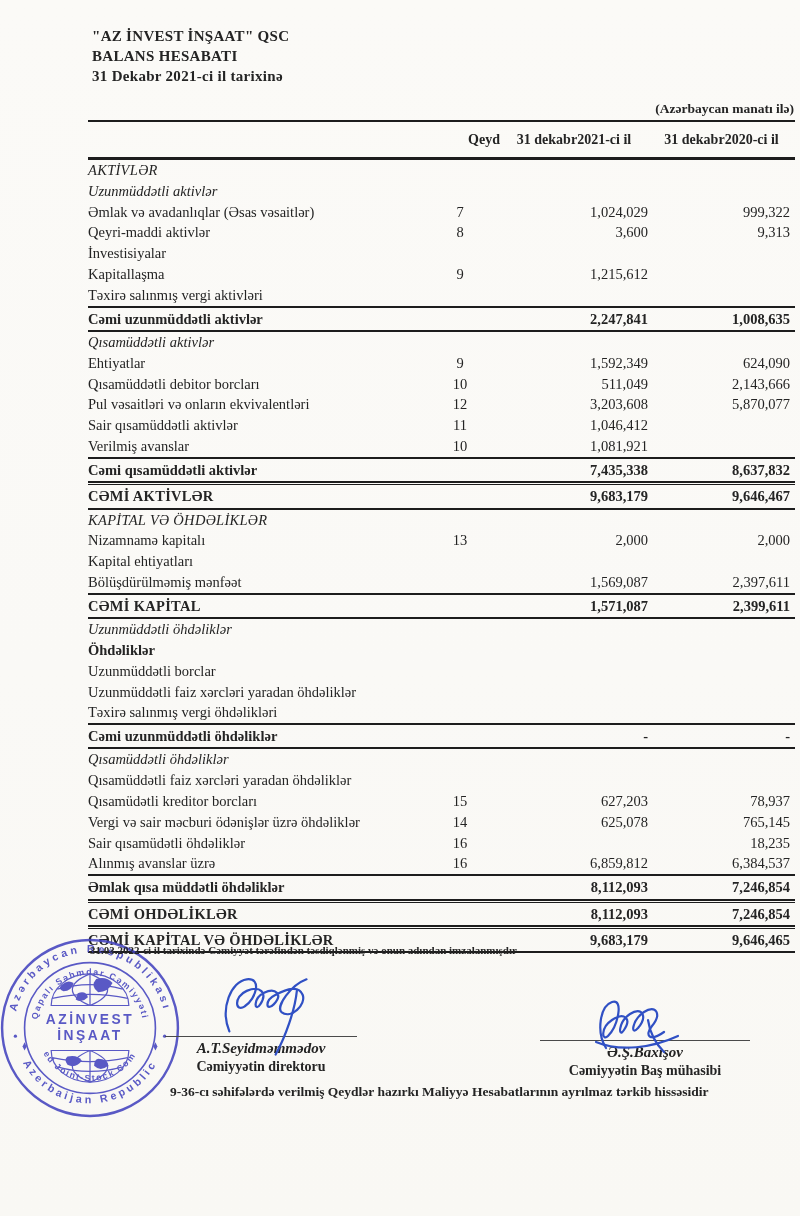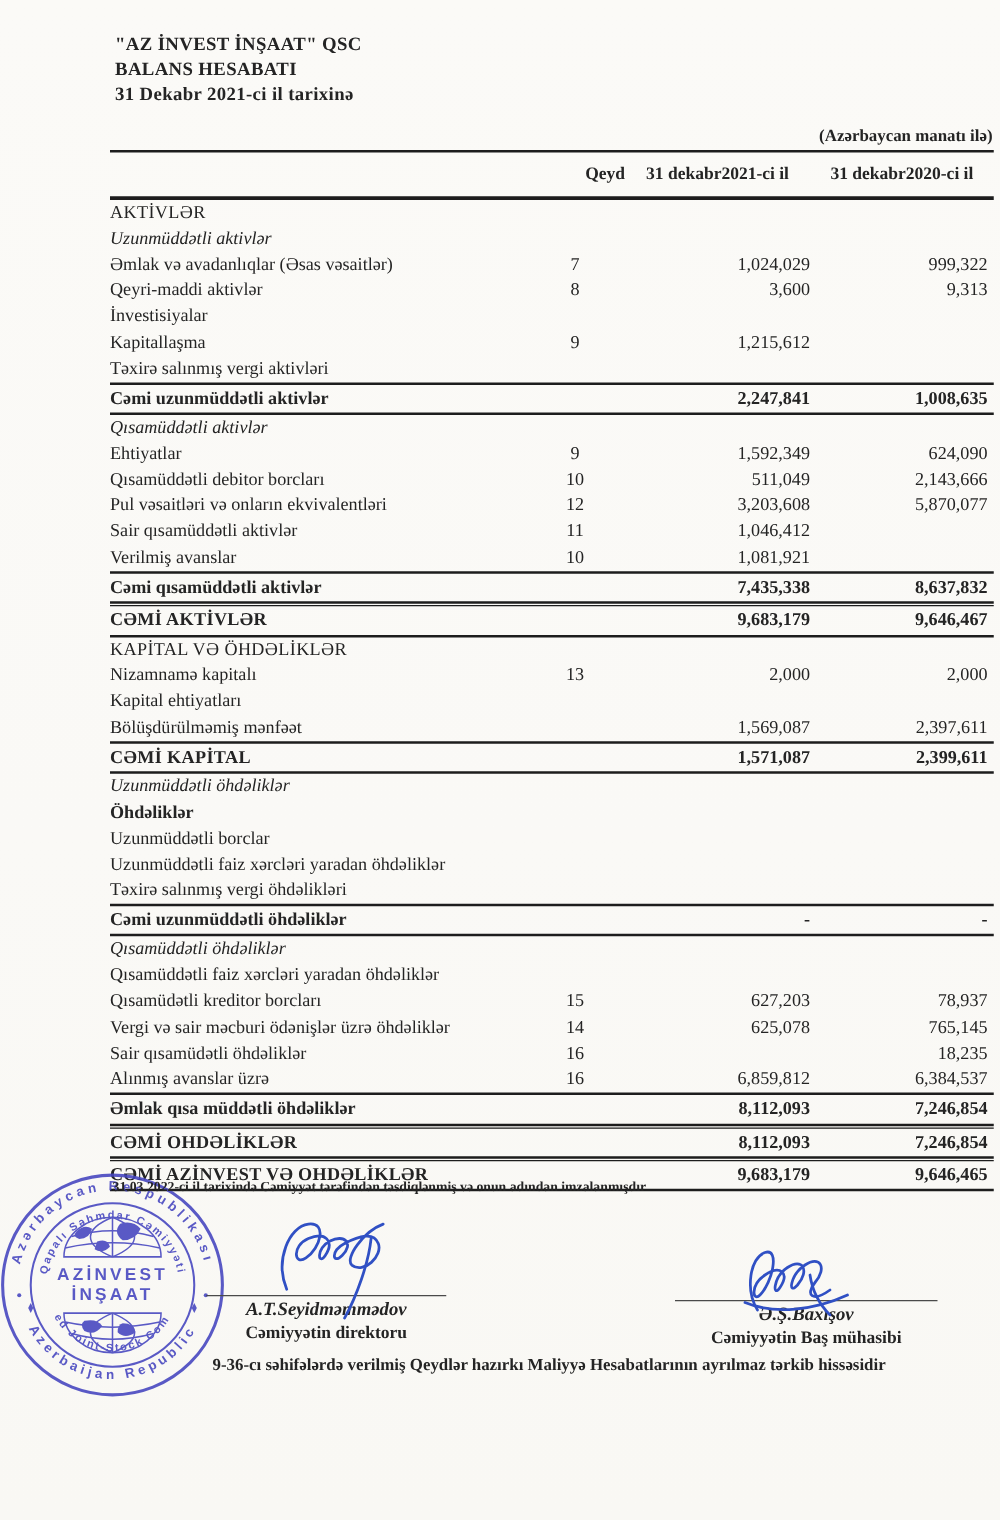--- a/index.html
+++ b/index.html
@@ -33,21 +33,21 @@
   .thead .hc.note{justify-content:flex-end;padding-bottom:0;}
   .trow{
     display:grid;grid-template-columns:1fr 80px 148px 147px;
     height:20.8px;line-height:20.8px;white-space:nowrap;
   }
   .trow .c-label{overflow:visible;}
   .trow .c-note{text-align:center;}
   .trow .c-v2021{text-align:right;}
   .trow .c-v2020{text-align:right;padding-right:5px;}
   .trow.italic .c-label{font-style:italic;}
-  .trow.section .c-label{letter-spacing:.3px;}
+  .trow.section .c-label{letter-spacing:.3px;font-style:italic;}
   .trow.boldlabel{font-weight:bold;}
   .trow.total,.trow.grandtotal{
     font-weight:bold;
     border-top:2px solid #1d1d1d;border-bottom:2.6px solid #1d1d1d;
     height:22.4px;line-height:22.4px;
   }
   .trow.total+.trow.grandtotal,.trow.grandtotal+.trow.grandtotal{border-top:1.6px solid #1d1d1d;margin-top:1px;}
   .trow.grandtotal .c-label{letter-spacing:.3px;}
   
   .approval-note{position:absolute;left:90px;top:944px;font-weight:bold;font-size:11px;white-space:nowrap;z-index:3;}
@@ -304,21 +304,21 @@
           <span class="c-v2021">8,112,093</span>
           <span class="c-v2020">7,246,854</span>
         </div>
         <div class="trow grandtotal">
           <span class="c-label">CƏMİ OHDƏLİKLƏR</span>
           <span class="c-note"></span>
           <span class="c-v2021">8,112,093</span>
           <span class="c-v2020">7,246,854</span>
         </div>
         <div class="trow grandtotal">
-          <span class="c-label">CƏMİ AZİNVEST VƏ OHDƏLİKLƏR</span>
+          <span class="c-label">CƏMİ KAPİTAL VƏ ÖHDƏLİKLƏR</span>
           <span class="c-note"></span>
           <span class="c-v2021">9,683,179</span>
           <span class="c-v2020">9,646,465</span>
         </div>
       </div>
   </div>
 
   <div class="approval-note">31.03.2022-ci il tarixində Cəmiyyət tərəfindən təsdiqlənmiş və onun adından imzalanmışdır</div>
 
   <div class="stamp">

